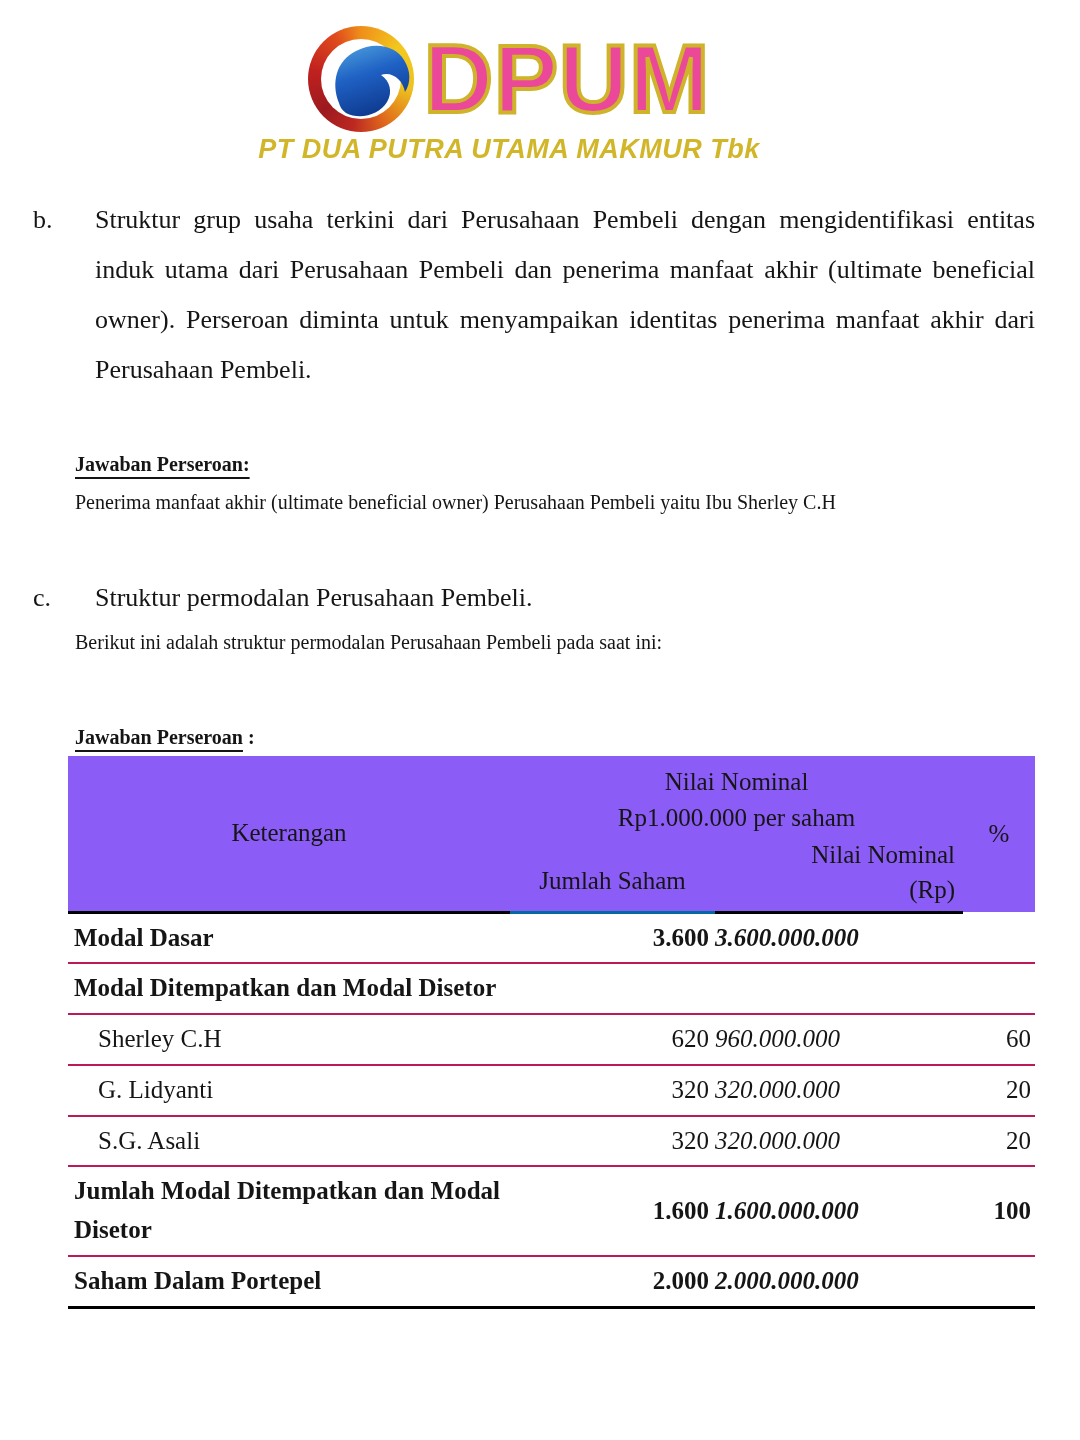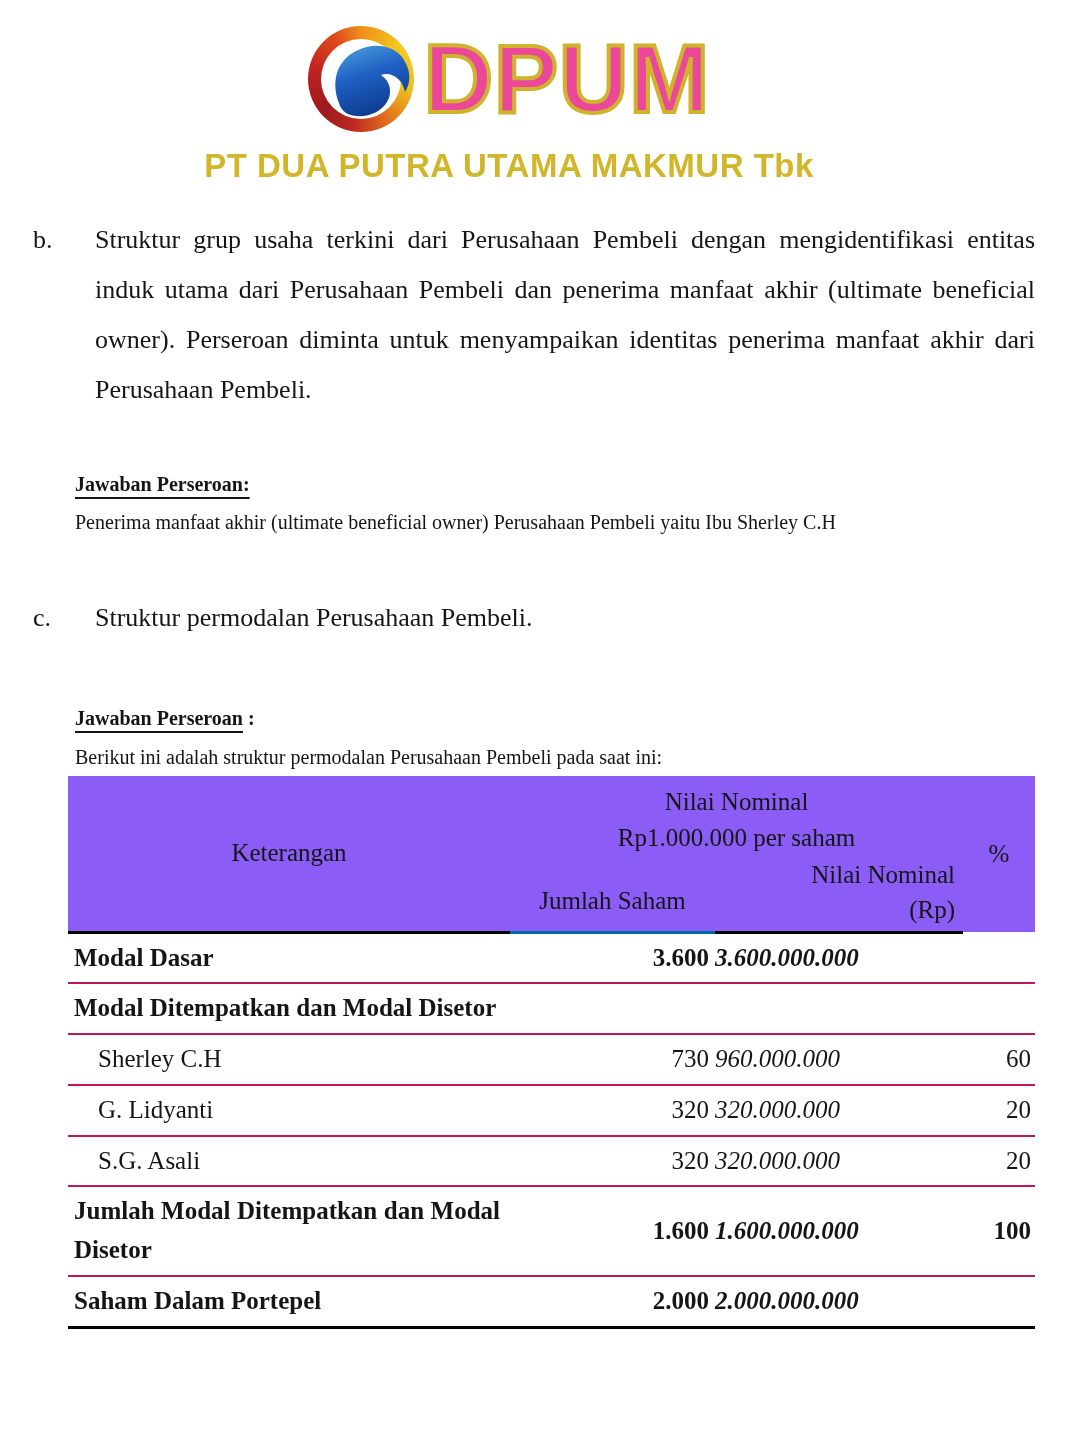--- a/index.html
+++ b/index.html
@@ -21,23 +21,23 @@
       #bc2722 190deg, #9c1a1f 230deg, #c0211f 280deg, #e04c1c 330deg, #ef8f1a 360deg);
   }
   .ring::after { content:""; position:absolute; inset:13px; border-radius:50%; background:#fff; }
   .wave { position:absolute; inset:0; }
   .brand {
     font-family:"Liberation Sans", sans-serif; font-weight:bold;
     font-size:96px; line-height:1; color:#ec4899;
     -webkit-text-stroke:4px #cfb32b; letter-spacing:1px;
   }
   .company {
-    margin-top:15px;
+    margin-top:2px;
     font-family:"Liberation Sans", sans-serif; font-weight:bold;
-    font-size:33px; color:#d2b62a; letter-spacing:0.5px;
+    font-size:27px; color:#d2b62a; letter-spacing:0.5px;font-style:italic;
   }
 
   
   .item { display:flex; font-size:26px; line-height:1.92; }
   .item-marker { width:42px; flex:none; }
   .item-text { flex:1; text-align:justify;margin-left:20px; }
   .item-b { margin-top:30px; }
   .item-c { margin-top:52px; }
 
   .answer { margin-left:42px; font-size:20px; line-height:1.92; }
@@ -113,22 +113,22 @@
   </div>
 
   <div class="answer answer-b-head answer-head"><span class="u">Jawaban Perseroan:</span></div>
   <div class="answer answer-body">Penerima manfaat akhir (ultimate beneficial owner) Perusahaan Pembeli yaitu Ibu Sherley C.H</div>
 
   <div class="item item-c">
     <div class="item-marker">c.</div>
     <div class="item-text">Struktur permodalan Perusahaan Pembeli.</div>
   </div>
 
+  <div class="answer">Berikut ini adalah struktur permodalan Perusahaan Pembeli pada saat ini:</div>
   <div class="answer answer-c-head answer-head"><span class="u">Jawaban Perseroan</span><span> :</span></div>
-  <div class="answer">Berikut ini adalah struktur permodalan Perusahaan Pembeli pada saat ini:</div>
 
   <table class="cap">
     <colgroup>
         <col class="c1">
         <col class="c2">
         <col class="c3">
         <col class="c4">
       </colgroup>
     <thead>
       <tr>
@@ -155,21 +155,21 @@
         <td class="pct b"></td>
       </tr>
       <tr class="r">
         <td class="lab b">Modal Ditempatkan dan Modal Disetor</td>
         <td class="num b"></td>
         <td class="num2 b"></td>
         <td class="pct b"></td>
       </tr>
       <tr class="r">
         <td class="lab sub">Sherley C.H</td>
-        <td class="num">730</td>
+        <td class="num">620</td>
         <td class="num2">960.000.000</td>
         <td class="pct">60</td>
       </tr>
       <tr class="r">
         <td class="lab sub">G. Lidyanti</td>
         <td class="num">320</td>
         <td class="num2">320.000.000</td>
         <td class="pct">20</td>
       </tr>
       <tr class="r">

